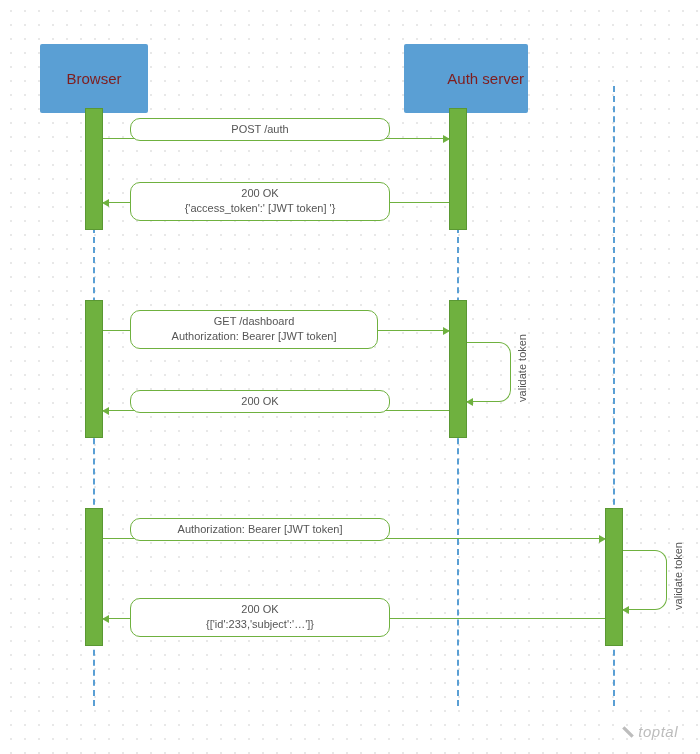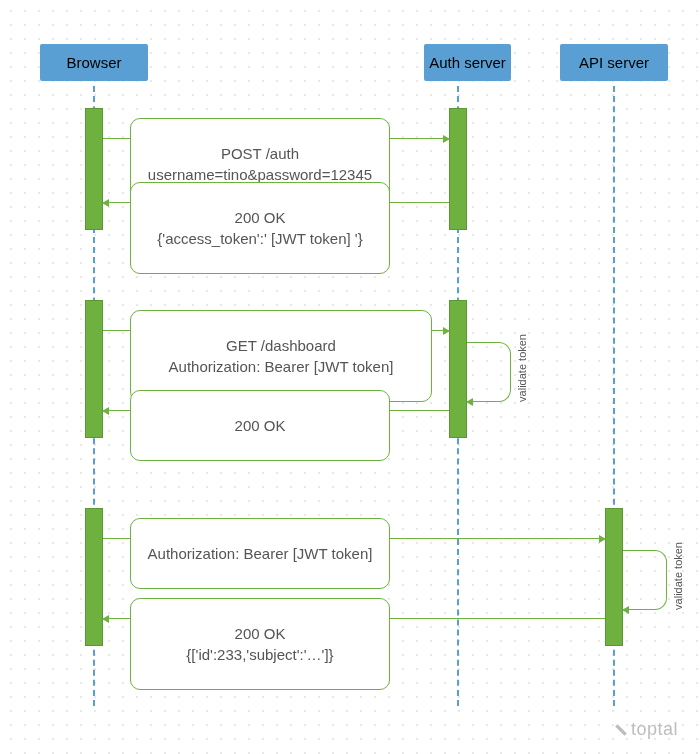--- a/index.html
+++ b/index.html
@@ -19,48 +19,48 @@
     background-position: 4px 4px;
   }
   .stage {
     position: absolute;
     inset: 0;
   }
   .actor {
     position: absolute;
     top: 44px;
     background: #5a9fd4;
-    color: #000000;
+    color: #7f1d1d;
     font-size: 15px;
     font-weight: 400;
     text-align: center;
-    padding: 10px 4px;
+    padding: 26px 4px;
     border-radius: 2px;
   }
   .lifeline {
     position: absolute;
     top: 86px;
     height: 620px;
     border-left: 2px dashed #5a9fd4;
   }
   .bar {
     position: absolute;
     width: 18px;
     background: #6fb13f;
     border: 1px solid #5a9833;
   }
   .msg {
     position: absolute;
     border: 1px solid #6fb13f;
     border-radius: 10px;
     background: #fff;
-    font-size: 15px;
+    font-size: 11px;
     color: #555;
     text-align: center;
-    padding: 24px 6px;
+    padding: 3px 6px;
     line-height: 1.4;
   }
   .arrow {
     position: absolute;
     height: 0;
     border-top: 1.5px solid #6fb13f;
   }
   .arrow.right::after, .arrow.left::after {
     content: "";
     position: absolute;
@@ -97,63 +97,62 @@
     color: #555;
     writing-mode: vertical-rl;
     transform: rotate(180deg);
     white-space: nowrap;
   }
   .brand {
     position: absolute;
     right: 22px;
     bottom: 14px;
     color: #bdbdbd;
-    font-size: 18px;
+    font-size: 15px;
     letter-spacing: 0.5px;
     display: flex;
     align-items: center;
     gap: 3px;
+    font-style: italic;
   }
   .brand svg { display: block; }
 </style>
 </head>
 <body>
 
 <div class="dotgrid"></div>
 
 <div class="stage">
 
   <div class="actor" style="left:40px; width:108px;">Browser</div>
-  <div class="actor" style="left:424px; width:87px;">Auth server</div>
-  <div class="actor" style="left:560px; width:108px;">API server</div>
+  <div class="actor" style="left:404px; width:124px;text-align:right;">Auth server</div>
 
   <div class="lifeline" style="left:93px;"></div>
   <div class="lifeline" style="left:457px;"></div>
   <div class="lifeline" style="left:613px;"></div>
 
   <div class="bar" style="left:85px; top:108px; height:122px;"></div>
   <div class="bar" style="left:449px; top:108px; height:122px;"></div>
 
   <div class="arrow right" style="left:103px; top:138px; width:346px;"></div>
   <div class="msg" style="left:130px; top:118px; width:260px;">
     <div>POST /auth</div>
-    <div>username=tino&amp;password=12345</div>
   </div>
 
   <div class="arrow left" style="left:103px; top:202px; width:346px;"></div>
   <div class="msg" style="left:130px; top:182px; width:260px;">
     <div>200 OK</div>
     <div>{'access_token':' [JWT token] '}</div>
   </div>
 
   <div class="bar" style="left:85px; top:300px; height:138px;"></div>
   <div class="bar" style="left:449px; top:300px; height:138px;"></div>
 
   <div class="arrow right" style="left:103px; top:330px; width:346px;"></div>
-  <div class="msg" style="left:130px; top:310px; width:302px;">
+  <div class="msg" style="left:130px; top:310px; width:248px;">
     <div>GET /dashboard</div>
     <div>Authorization: Bearer [JWT token]</div>
   </div>
 
   <div class="selfloop" style="left:467px; top:342px; width:44px; height:60px;"></div>
   <div class="vlabel" style="left:516px; top:334px;">validate token</div>
 
   <div class="arrow left" style="left:103px; top:410px; width:346px;"></div>
   <div class="msg" style="left:130px; top:390px; width:260px;">
     <div>200 OK</div>

